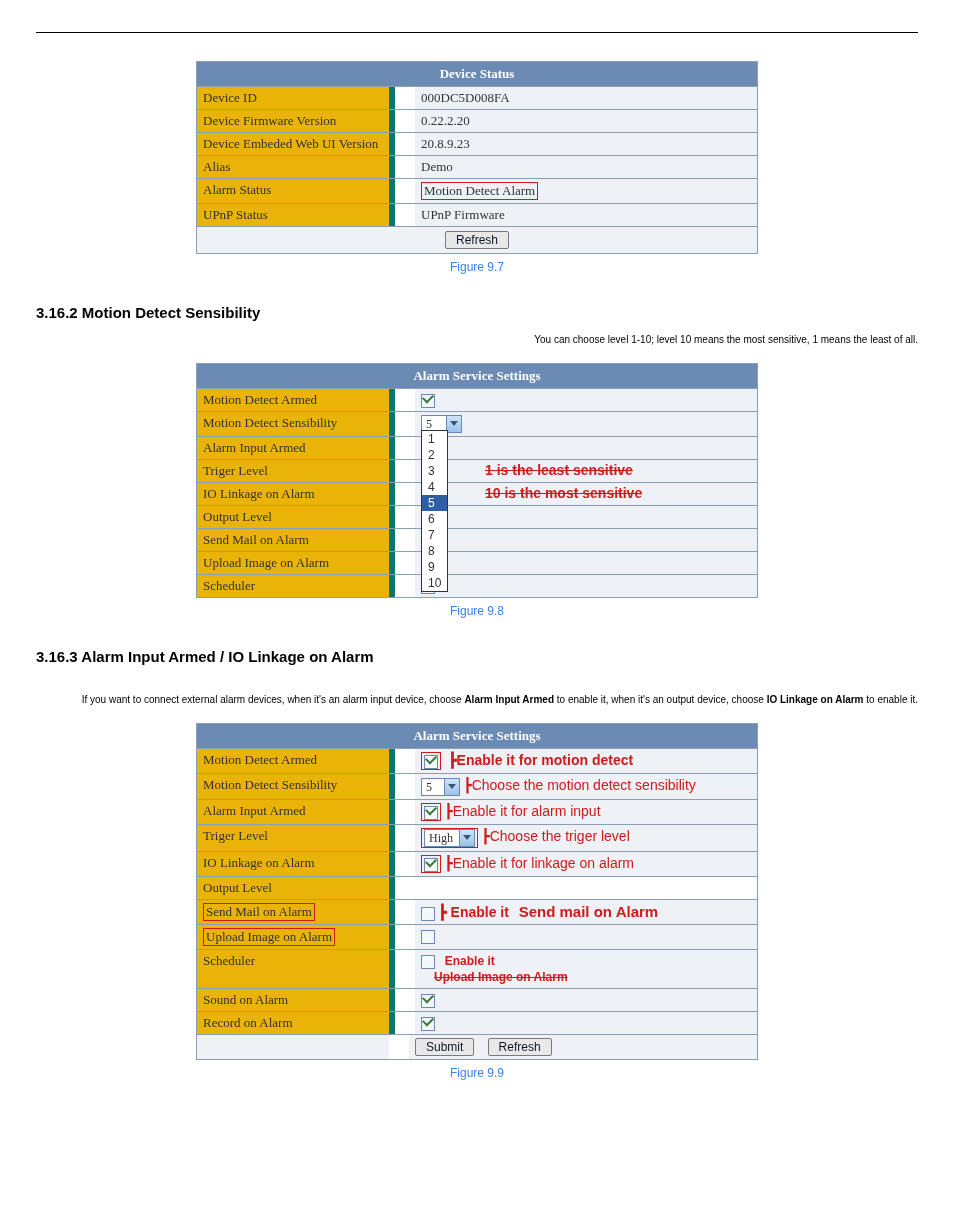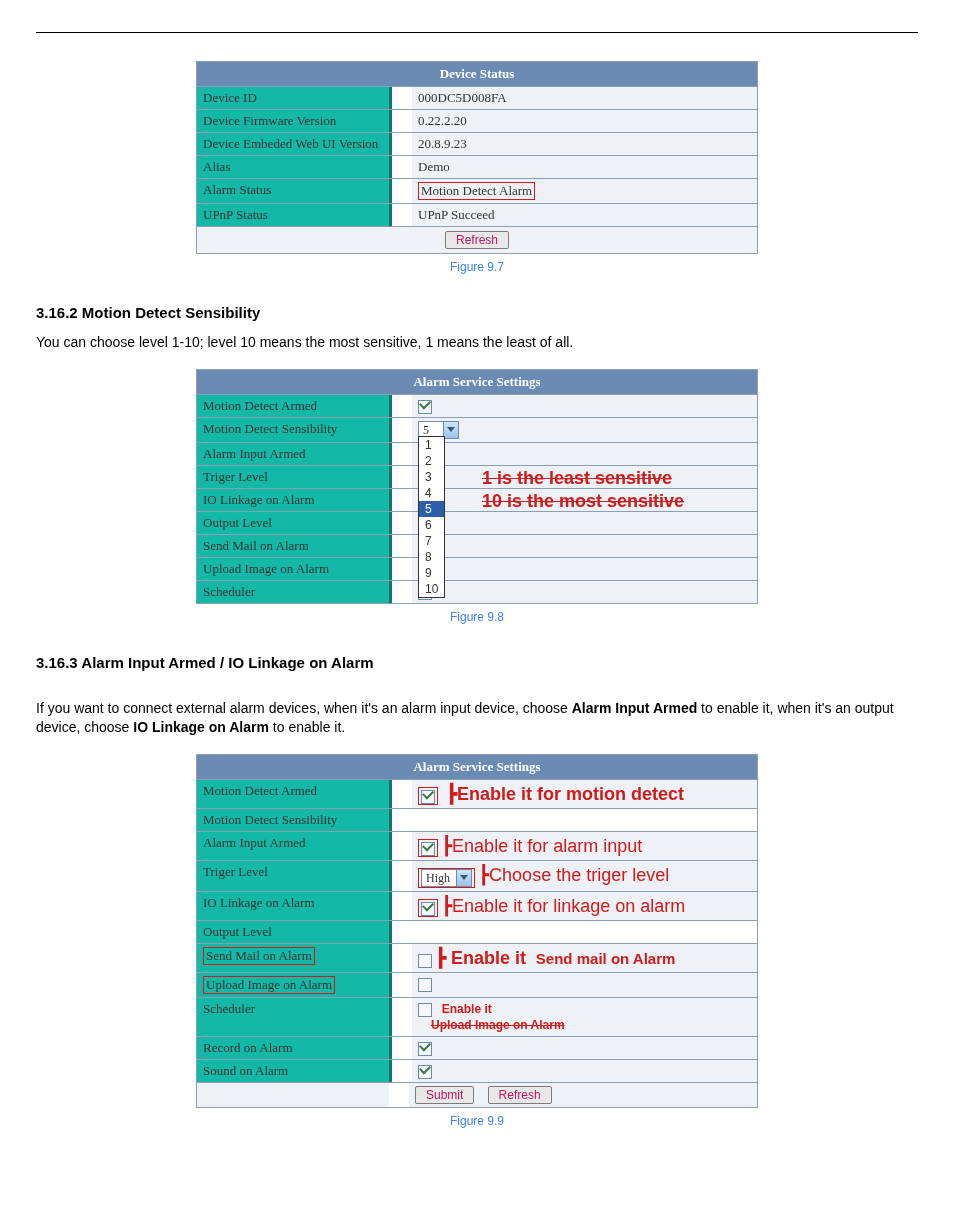--- a/index.html
+++ b/index.html
@@ -33,23 +33,23 @@
     border-bottom: 1px solid #8a9fb4;
   }
   .row {
     display: flex;
     border-bottom: 1px solid #8a9fb4;
     min-height: 22px;
   }
   .row:last-child { border-bottom: none; }
   .label-cell {
     width: 180px;
-    background: #14b8a6;
+    background: #eab308;
     padding: 3px 6px;
-    border-right: 3px solid #0f766e;
+    border-right: 6px solid #0f766e;
     color: #333;
   }
   .value-cell {
     flex: 1;
     background: #eef1f5;
     padding: 3px 6px;
     color: #333;
     position: relative;
     margin-left: 20px;
   }
@@ -58,43 +58,44 @@
     text-align: center;
     padding: 4px 0;
   }
   .btn {
     background: #e8e8e8;
     border: 1px solid #7a7a7a;
     border-radius: 2px;
     padding: 1px 10px;
     font-family: Arial, sans-serif;
     font-size: 12px;
-    color: #be185d;
+    color: #0f172a;
     cursor: pointer;
     display: inline-block;
   }
   .btn + .btn { margin-left: 10px; }
   .caption {
     text-align: center;
     font-family: Arial, sans-serif;
     font-size: 12px;
     margin: 6px 0 30px 0;
     color: #3b82f6;
   }
   h3.section {
     font-family: Arial, sans-serif;
     font-size: 15px;
     font-weight: bold;
     margin: 10px 0 12px 0;
   }
   p.body-text {
     font-family: Arial, sans-serif;
-    font-size: 14px;
+    font-size: 10px;
     margin: 0 0 16px 0;
     line-height: 1.4;
+    text-align: right;
   }
   .red-box {
     border: 1.5px solid #d11a1a;
     display: inline-block;
     padding: 0 2px;
   }
   .checkbox {
     display: inline-block;
     width: 12px; height: 12px;
     border: 1px solid #6a89b5;
@@ -135,21 +136,21 @@
     content: "";
     position: absolute;
     left: 3px; top: 5px;
     border-left: 4px solid transparent;
     border-right: 4px solid transparent;
     border-top: 5px solid #38566f;
   }
   .annot {
     color: #d11a1a;
     font-family: Arial, sans-serif;
-    font-size: 18px;
+    font-size: 14px;
     font-weight: bold;
   }
   .annot-strike { text-decoration: line-through; }
   .dropdown-list {
     position: absolute;
     left: 6px; top: 18px;
     border: 1px solid #333;
     background: #fff;
     font-family: Arial, sans-serif;
     font-size: 12px;
@@ -185,21 +186,21 @@
     <div class="value-cell">Demo</div>
   </div>
   <div class="row">
     <div class="label-cell">Alarm Status</div>
     <div class="value-cell">
       <span class="red-box">Motion Detect Alarm</span>
     </div>
   </div>
   <div class="row">
     <div class="label-cell">UPnP Status</div>
-    <div class="value-cell">UPnP Succeed</div>
+    <div class="value-cell">UPnP Firmware</div>
   </div>
   <div class="footer-row">
     <span class="btn">Refresh</span>
   </div>
 </div>
 <div class="caption">Figure 9.7</div>
 
 <h3 class="section">3.16.2 Motion Detect Sensibility</h3>
 <p class="body-text">You can choose level 1-10; level 10 means the most sensitive, 1 means the least of all.</p>
 
@@ -280,20 +281,24 @@
 
   <div class="row">
     <div class="label-cell">Motion Detect Armed</div>
     <div class="value-cell">
       <span class="red-box"><span class="checkbox checked"></span></span>
       <span class="annot" style="font-weight:bold;">&nbsp;┣<span>Enable it for motion detect</span></span>
     </div>
   </div>
   <div class="row">
     <div class="label-cell">Motion Detect Sensibility</div>
+    <div class="value-cell">
+      <span class="inp" style="width:14px;">5</span><span class="sel-arrow"></span>
+      <span class="annot" style="font-weight:normal;">┣<span>Choose the motion detect sensibility</span></span>
+    </div>
   </div>
   <div class="row">
     <div class="label-cell">Alarm Input Armed</div>
     <div class="value-cell">
       <span class="red-box"><span class="checkbox checked"></span></span>
       <span class="annot" style="font-weight:normal;">┣<span>Enable it for alarm input</span></span>
     </div>
   </div>
   <div class="row">
     <div class="label-cell">Triger Level</div>
@@ -332,27 +337,27 @@
   </div>
   <div class="row">
     <div class="label-cell">Scheduler</div>
     <div class="value-cell">
       <span class="checkbox"></span>
       &nbsp;&nbsp;<span class="annot" style="font-size:12px;">Enable it</span><br>
       <span style="visibility:hidden;">xx</span><span class="annot annot-strike" style="font-size:12px;">Upload Image on Alarm</span>
     </div>
   </div>
   <div class="row">
+    <div class="label-cell">Sound on Alarm</div>
+    <div class="value-cell">
+      <span class="checkbox checked"></span>
+    </div>
+  </div>
+  <div class="row">
     <div class="label-cell">Record on Alarm</div>
-    <div class="value-cell">
-      <span class="checkbox checked"></span>
-    </div>
-  </div>
-  <div class="row">
-    <div class="label-cell">Sound on Alarm</div>
     <div class="value-cell">
       <span class="checkbox checked"></span>
     </div>
   </div>
   <div class="row">
     <div class="label-cell" style="background:#eef1f5;border-right:none;"></div>
     <div class="value-cell" style="background:#eef1f5;">
       <span class="btn">Submit</span>
       <span class="btn">Refresh</span>
     </div>

